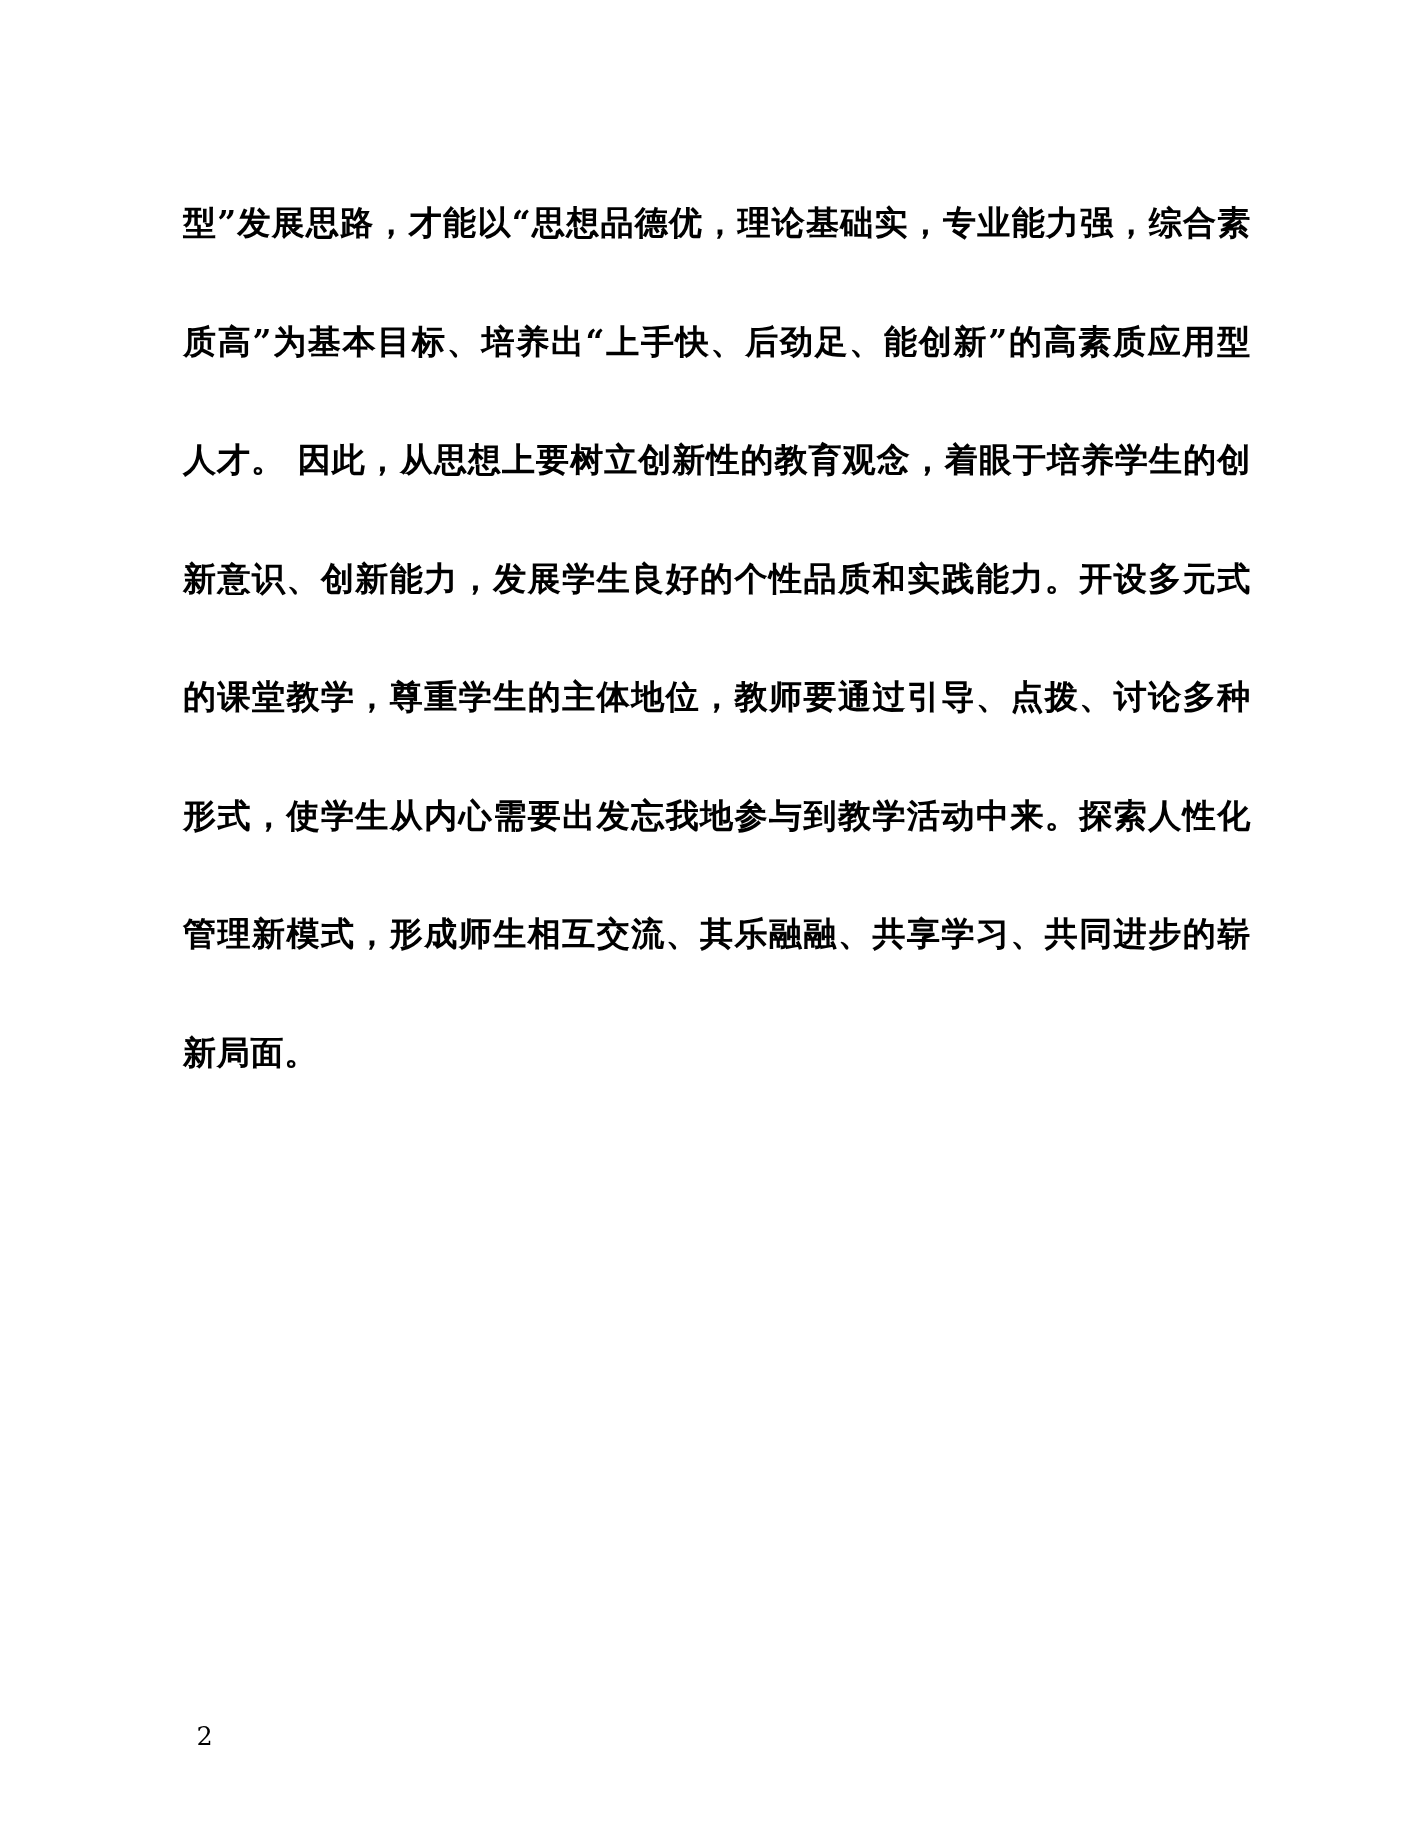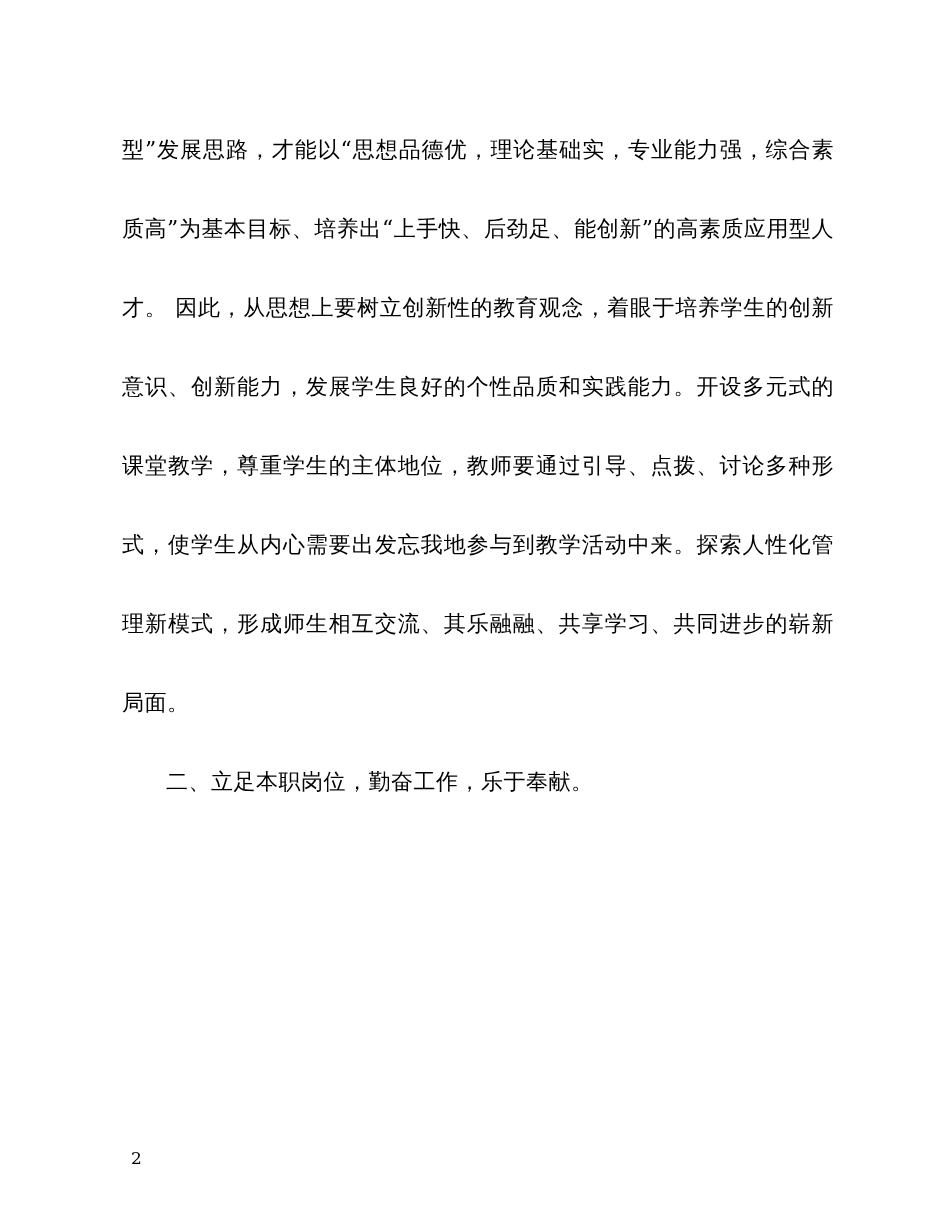--- a/index.html
+++ b/index.html
@@ -23,35 +23,35 @@
   }
   .para {
     margin: 0;
     font-size: 22px;
     line-height: 79px;
     color: #000000;
     text-align: justify;
     text-justify: inter-ideograph;
     letter-spacing: 0.5px;
     word-break: break-all;
+    font-weight: bold;
   }
   .para.indent {
     text-indent: 2em;
   }
   .page-number {
     position: absolute;
     left: 131px;
     top: 1148px;
     font-size: 17px;
     color: #000000;
     font-family: "DejaVu Serif", "Liberation Serif", serif;
   }
 </style>
 </head>
 <body>
 
 <div class="page">
   <div class="doc-body">
     <p class="para">型”发展思路，才能以“思想品德优，理论基础实，专业能力强，综合素质高”为基本目标、培养出“上手快、后劲足、能创新”的高素质应用型人才。 因此，从思想上要树立创新性的教育观念，着眼于培养学生的创新意识、创新能力，发展学生良好的个性品质和实践能力。开设多元式的课堂教学，尊重学生的主体地位，教师要通过引导、点拨、讨论多种形式，使学生从内心需要出发忘我地参与到教学活动中来。探索人性化管理新模式，形成师生相互交流、其乐融融、共享学习、共同进步的崭新局面。</p>
-    <p class="para indent">二、立足本职岗位，勤奋工作，乐于奉献。</p>
   </div>
   <div class="page-number">2</div>
 </div>
 
 </body></html>

